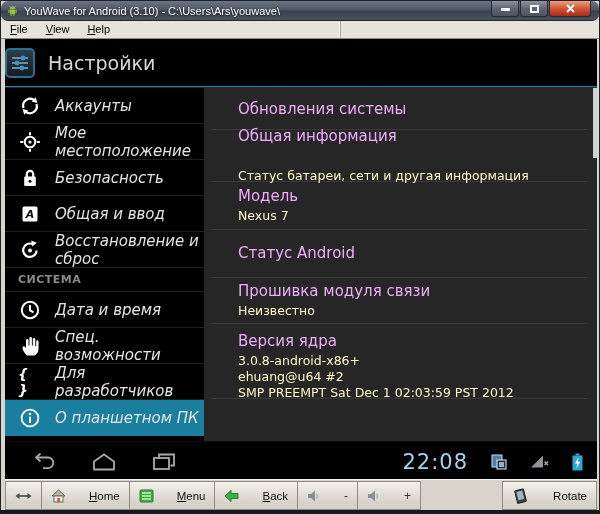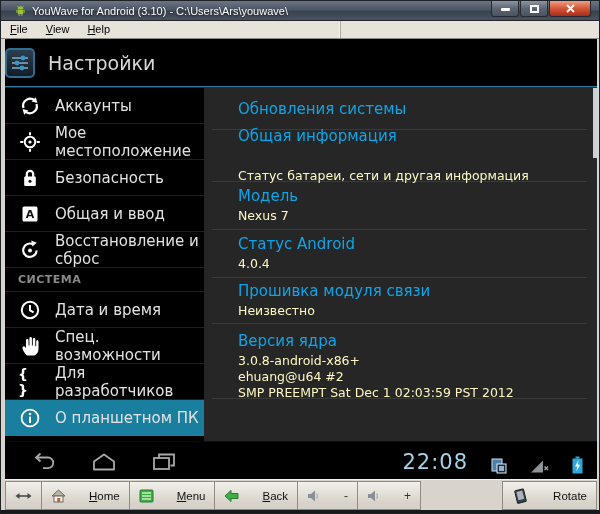--- a/index.html
+++ b/index.html
@@ -5,21 +5,21 @@
   * { box-sizing: border-box; margin: 0; padding: 0; }
   html,body { width:600px; height:514px; overflow:hidden; background:#000;
     font-family:"Liberation Sans", sans-serif; }
 
   .window { position:relative; width:600px; height:514px; background:#d9d5cd;
     border:1px solid #1d2227; }
 
   
   .titlebar { position:relative; height:20px;
     background:linear-gradient(#6b7584 0%, #4d5664 45%, #394350 55%, #49525e 100%);
-    border-bottom:1px solid #20262c; display:flex; align-items:center; padding:0 13px; }
+    border-bottom:1px solid #20262c; display:flex; align-items:center; padding:0 5px;border-radius:7px; }
   .title-text { color:#fff; font-size:11px; margin-left:5px; white-space:nowrap;
     text-shadow:0 1px 2px rgba(0,0,0,.7); }
   .win-controls { position:absolute; right:8px; top:0; display:flex; }
   .win-btn { width:28px; height:16px; margin-left:1px; border:1px solid #262b31; border-top:none;
     border-radius:0 0 3px 3px; background:linear-gradient(#8d95a2,#5c6571 50%,#4a535e);
     display:flex; align-items:center; justify-content:center; }
   .win-btn.close { width:42px; background:linear-gradient(#eda184,#d65b3c 45%,#a82c18); }
   .glyph-min { width:9px; height:3px; background:#fff; border-radius:1px; margin-top:2px; }
   .glyph-max { width:9px; height:8px; border:2px solid #fff; }
 
@@ -40,50 +40,50 @@
     background:linear-gradient(#2c3e4d,#131d25); border:2px solid #2f6e94;
     display:flex; align-items:center; justify-content:center; }
   .app-title { color:#d8d8d8; font-size:19px; margin-left:13px; font-weight:400; }
   .header-divider { height:2px; background:#2b7ca3; border-bottom:1px solid #123140; }
 
   .app-body { display:flex; height:353px; }
 
   
   .sidebar { width:199px; background:#000; flex:none; }
   .side-item { height:36px; border-bottom:1px solid #1f1f1f; display:flex; align-items:center;
-    padding-left:13px; gap:13px; color:#e3e3e3; font-size:15px; cursor:pointer; }
+    padding-left:13px; gap:13px; color:#e3e3e3; font-size:15px; cursor:pointer;font-style:italic; }
   .side-item.active { background:#1a7f9f; border-bottom-color:#1a7f9f; }
   .side-icon { width:24px; height:24px; flex:none; display:flex; align-items:center;
     justify-content:center; color:#fff; }
   .braces-glyph { font-size:14px; font-weight:bold; letter-spacing:1px; color:#fff; }
   .side-section { height:24px; display:flex; align-items:flex-end; padding:0 0 5px 13px;
     color:#8a8a8a; font-size:11px; font-weight:bold; border-bottom:1px solid #1f1f1f;
     letter-spacing:.5px; }
 
   
   .content { flex:1; background:#262626; padding-top:2px; position:relative; }
   .c-row { display:flex; flex-direction:column; justify-content:center; padding-left:26px;
     border-bottom:1px solid #3a3a3a; margin:0 10px 0 8px; cursor:pointer; }
   .c-row:last-child { border-bottom:1px solid #3a3a3a; }
-  .c-title { color:#0ea5e9; font-size:15px; line-height:1.3; }
+  .c-title { color:#f0abfc; font-size:15px; line-height:1.3; }
   .c-sub { color:#fef9c3; font-size:12.5px; line-height:1.3; white-space:pre-line; margin-top:1px; }
   .h40{height:40px;} .h52{height:52px;gap:20px;} .h42{height:42px;} .h48{height:48px;} .h46{height:46px;}
   .h72{height:75px; justify-content:flex-start; padding-top:8px;}
 
   
   .scroll-track { position:absolute; right:0; top:49px; bottom:38px; width:4px; background:#23282d; }
   .scroll-thumb { position:absolute; right:0; top:49px; width:4px; height:70px; background:#ccd1d6; }
 
   
   .sysbar { height:40px; background:#000; display:flex; align-items:center; padding:0 14px;
     border-top:1px solid #0c0c0c; }
   .navs { display:flex; gap:30px; align-items:center; padding-left:10px; }
   .nav-btn { width:30px; height:24px; display:flex; align-items:center; justify-content:center;
     cursor:pointer; }
-  .tray { margin-left:auto; display:flex; align-items:flex-end; gap:23px; }
+  .tray { margin-left:auto; display:flex; align-items:center; gap:23px; }
   .sys-time { color:#a3d4ea; font-size:21px; letter-spacing:1px; }
 
   
   .toolbar { position:absolute; left:4px; top:478px; width:592px; height:32px;
     background:#d8d4cb; border-top:1px solid #f4f2ec; display:flex; align-items:stretch;
     padding:1px 0; }
   .tbtn { display:flex; align-items:center; gap:23px; padding:0 9px; margin-left:-1px;
     border:1px solid #8f8b83; background:linear-gradient(#f2f0ea,#d6d2c9 80%);
     font-size:11.5px; color:#111; cursor:pointer; }
   .tbtn:first-child { margin-left:0; }
@@ -258,21 +258,20 @@
         <div class="c-row h52">
           <span class="c-title">Общая информация</span>
           <span class="c-sub">Статус батареи, сети и другая информация</span>
         </div>
         <div class="c-row h48">
           <span class="c-title">Модель</span>
           <span class="c-sub">Nexus 7</span>
         </div>
         <div class="c-row h48">
           <span class="c-title">Статус Android</span>
-          <span class="c-sub">4.0.4</span>
         </div>
         <div class="c-row h46">
           <span class="c-title">Прошивка модуля связи</span>
           <span class="c-sub">Неизвестно</span>
         </div>
         <div class="c-row h72">
           <span class="c-title">Версия ядра</span>
           <span class="c-sub">3.0.8-android-x86+
 ehuang@u64 #2
 SMP PREEMPT Sat Dec 1 02:03:59 PST 2012</span>

